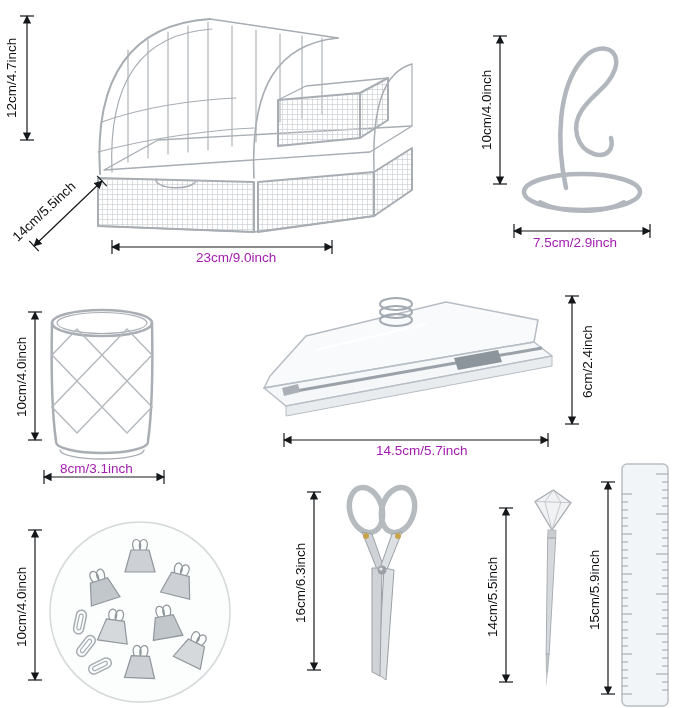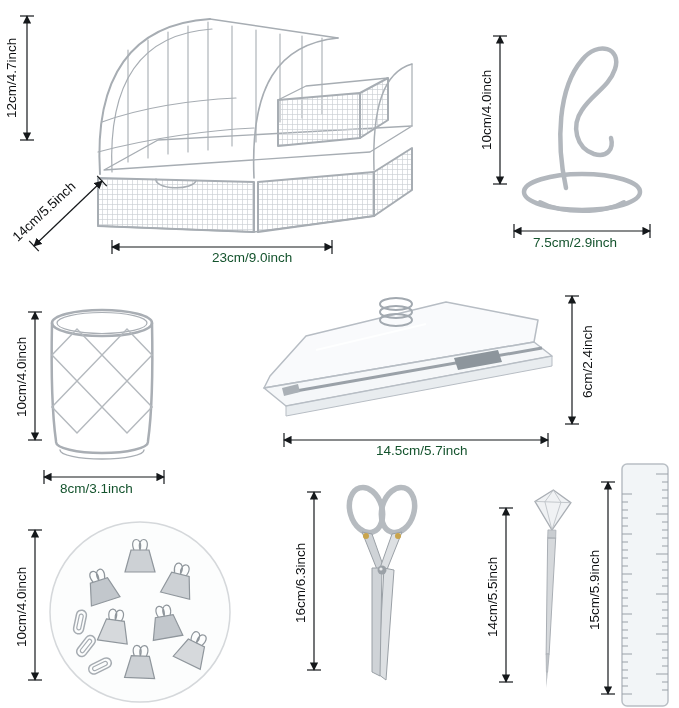--- a/index.html
+++ b/index.html
@@ -2,21 +2,21 @@
 <html><head>
 <meta charset="utf-8">
 <title>Product Dimensions Diagram</title>
 <style>
   html,body{margin:0;padding:0;background:#fff;}
   .canvas{position:relative;width:679px;height:708px;background:#ffffff;overflow:hidden;
           font-family:"Liberation Sans",sans-serif;color:#0c0e10;}
   .art{position:absolute;}
   .dim{position:absolute;overflow:visible;}
   .dl{stroke:#15181b;stroke-width:1.2;fill:none;}
-  .hl{position:absolute;font-size:13.5px;color:#14532d;white-space:nowrap;}
+  .hl{position:absolute;font-size:13.5px;color:#a21caf;white-space:nowrap;}
   .vl{position:absolute;writing-mode:vertical-rl;transform:rotate(180deg);
       text-align:center;font-size:13.5px;color:#0c0e10;white-space:nowrap;}
   .dg{position:absolute;font-size:13.5px;color:#0c0e10;white-space:nowrap;
       width:120px;text-align:center;transform:rotate(-43deg);}
 </style>
 </head>
 <body>
 
 <div class="canvas">
 
@@ -81,21 +81,21 @@
     <line class="dl" x1="5.2" y1="68.9" x2="14.8" y2="79.1"></line>
     <line class="dl" x1="73.2" y1="3.9" x2="82.8" y2="14.1"></line>
   </svg>
   <span class="dg" style="left:-16px;top:204px">14cm/5.5inch</span>
 
   <svg class="dim" style="left:106px;top:237px" width="232" height="20">
     <line class="dl" x1="6" y1="10" x2="226" y2="10" marker-start="url(#arw)" marker-end="url(#arw)"></line>
     <line class="dl" x1="6" y1="3" x2="6" y2="17"></line>
     <line class="dl" x1="226" y1="3" x2="226" y2="17"></line>
   </svg>
-  <span class="hl" style="left:212px;top:250px">23cm/9.0inch</span>
+  <span class="hl" style="left:196px;top:250px">23cm/9.0inch</span>
 
   <svg class="art" style="left:500px;top:24px" width="160" height="204" viewBox="0 0 160 204">
     <g fill="none" stroke="#b2b7bd" stroke-linecap="round">
       <ellipse cx="82" cy="168" rx="58" ry="18" stroke-width="4.5"></ellipse>
       <path d="M40,178 C62,190 104,190 124,178" stroke-width="4"></path>
       <path d="M66,164 C56,118 58,64 82,36 C98,16 122,24 115,45 C109,63 92,70 82,86 C71,102 76,124 94,130 C107,134 114,125 111,114" stroke-width="4.5"></path>
     </g>
   </svg>
 
   <svg class="dim" style="left:491px;top:30px" width="20" height="160">
@@ -134,21 +134,21 @@
     <line class="dl" x1="2" y1="6" x2="16" y2="6"></line>
     <line class="dl" x1="2" y1="134" x2="16" y2="134"></line>
   </svg>
   <span class="vl" style="left:14px;top:314px;height:126px">10cm/4.0inch</span>
 
   <svg class="dim" style="left:38px;top:467px" width="132" height="20">
     <line class="dl" x1="6" y1="10" x2="126" y2="10" marker-start="url(#arw)" marker-end="url(#arw)"></line>
     <line class="dl" x1="6" y1="3" x2="6" y2="17"></line>
     <line class="dl" x1="126" y1="3" x2="126" y2="17"></line>
   </svg>
-  <span class="hl" style="left:60px;top:481px">8cm/3.1inch</span>
+  <span class="hl" style="left:60px;top:461px">8cm/3.1inch</span>
 
   <svg class="art" style="left:246px;top:280px" width="318" height="150" viewBox="0 0 318 150">
     <g stroke-linejoin="round">
       <polygon points="24,96 60,56 200,22 292,40 288,62 18,108" fill="rgba(243,246,249,0.5)" stroke="#b7bdc4" stroke-width="1.5"></polygon>
       <ellipse cx="150" cy="40" rx="16" ry="6" fill="none" stroke="#a2a9b0" stroke-width="2"></ellipse>
       <ellipse cx="150" cy="32" rx="16" ry="6" fill="none" stroke="#a2a9b0" stroke-width="2"></ellipse>
       <ellipse cx="150" cy="24" rx="16" ry="6" fill="none" stroke="#a2a9b0" stroke-width="2"></ellipse>
       <polygon points="18,108 288,62 306,76 40,126" fill="rgba(236,240,244,0.55)" stroke="#b7bdc4" stroke-width="1.5"></polygon>
       <polygon points="40,126 306,76 306,86 40,136" fill="rgba(214,220,226,0.55)" stroke="#b7bdc4" stroke-width="1"></polygon>
       <line x1="44" y1="112" x2="296" y2="68" stroke="#9aa1a8" stroke-width="3"></line>

